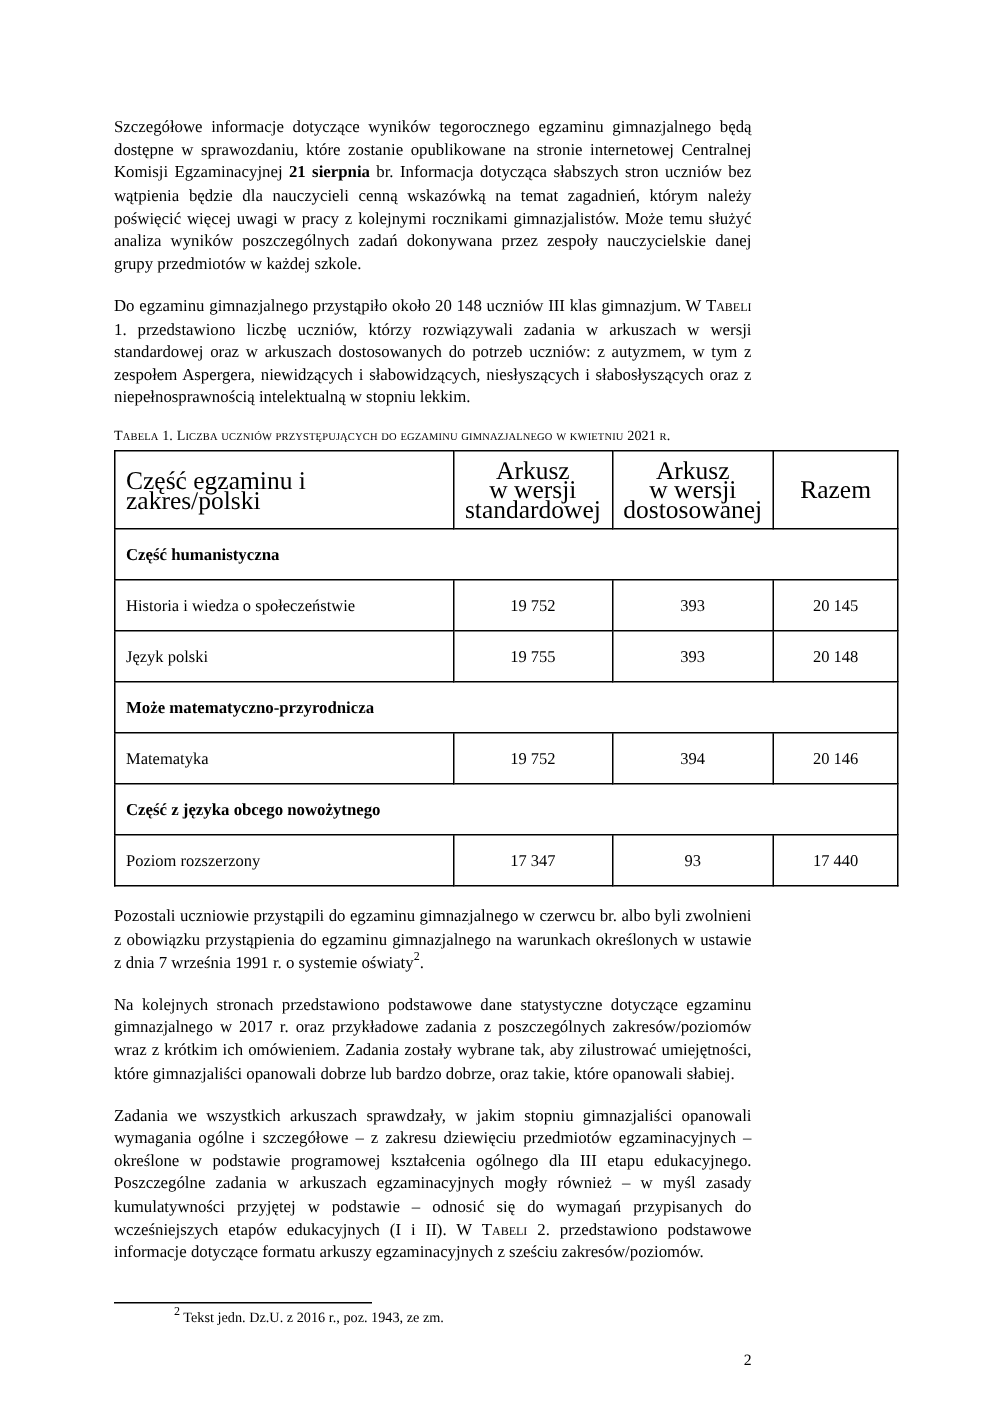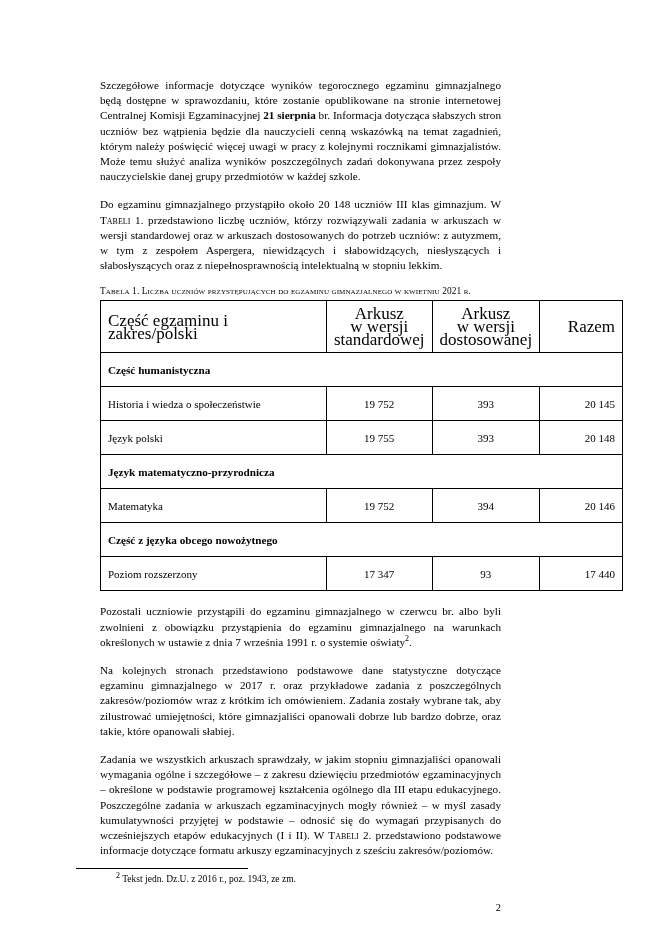--- a/index.html
+++ b/index.html
@@ -11,21 +11,21 @@
     height: 941px;
     background: #ffffff;
     font-family: "Liberation Serif", serif;
     color: #000000;
   }
   .page {
     position: relative;
     width: 567px;
     height: 941px;
     box-sizing: border-box;
-    padding: 78px 66px 30px 100px;
+    padding: 78px 66px 30px 76px;
   }
   p.body-par {
     margin: 0 0 0 0;
     font-size: 11.2px;
     line-height: 15.2px;
     text-align: justify;
     text-indent: 0;
   }
   .par-gap {
     height: 13px;
@@ -61,21 +61,21 @@
   td.col-label {
     width: 282px;
     text-align: left;
   }
   td.col-num {
     width: 80px;
     text-align: center;
   }
   td.col-razem {
     width: 80px;
-    text-align: right;
+    text-align: center;
   }
   .head-cell {
     text-align: center;
     font-size: 17px;
     line-height: 13px;
     padding: 5px 4px;
   }
   .section-row td {
     font-weight: bold;
     font-size: 11.2px;
@@ -149,21 +149,21 @@
       </tr>
 
       <tr>
         <td class="col-label">Język polski</td>
         <td class="col-num">19 755</td>
         <td class="col-num">393</td>
         <td class="col-razem">20 148</td>
       </tr>
 
       <tr class="section-row">
-        <td colspan="4">Język matematyczno-przyrodnicza</td>
+        <td colspan="4">Może matematyczno-przyrodnicza</td>
       </tr>
 
 
       <tr>
         <td class="col-label">Matematyka</td>
         <td class="col-num">19 752</td>
         <td class="col-num">394</td>
         <td class="col-razem">20 146</td>
       </tr>
 

